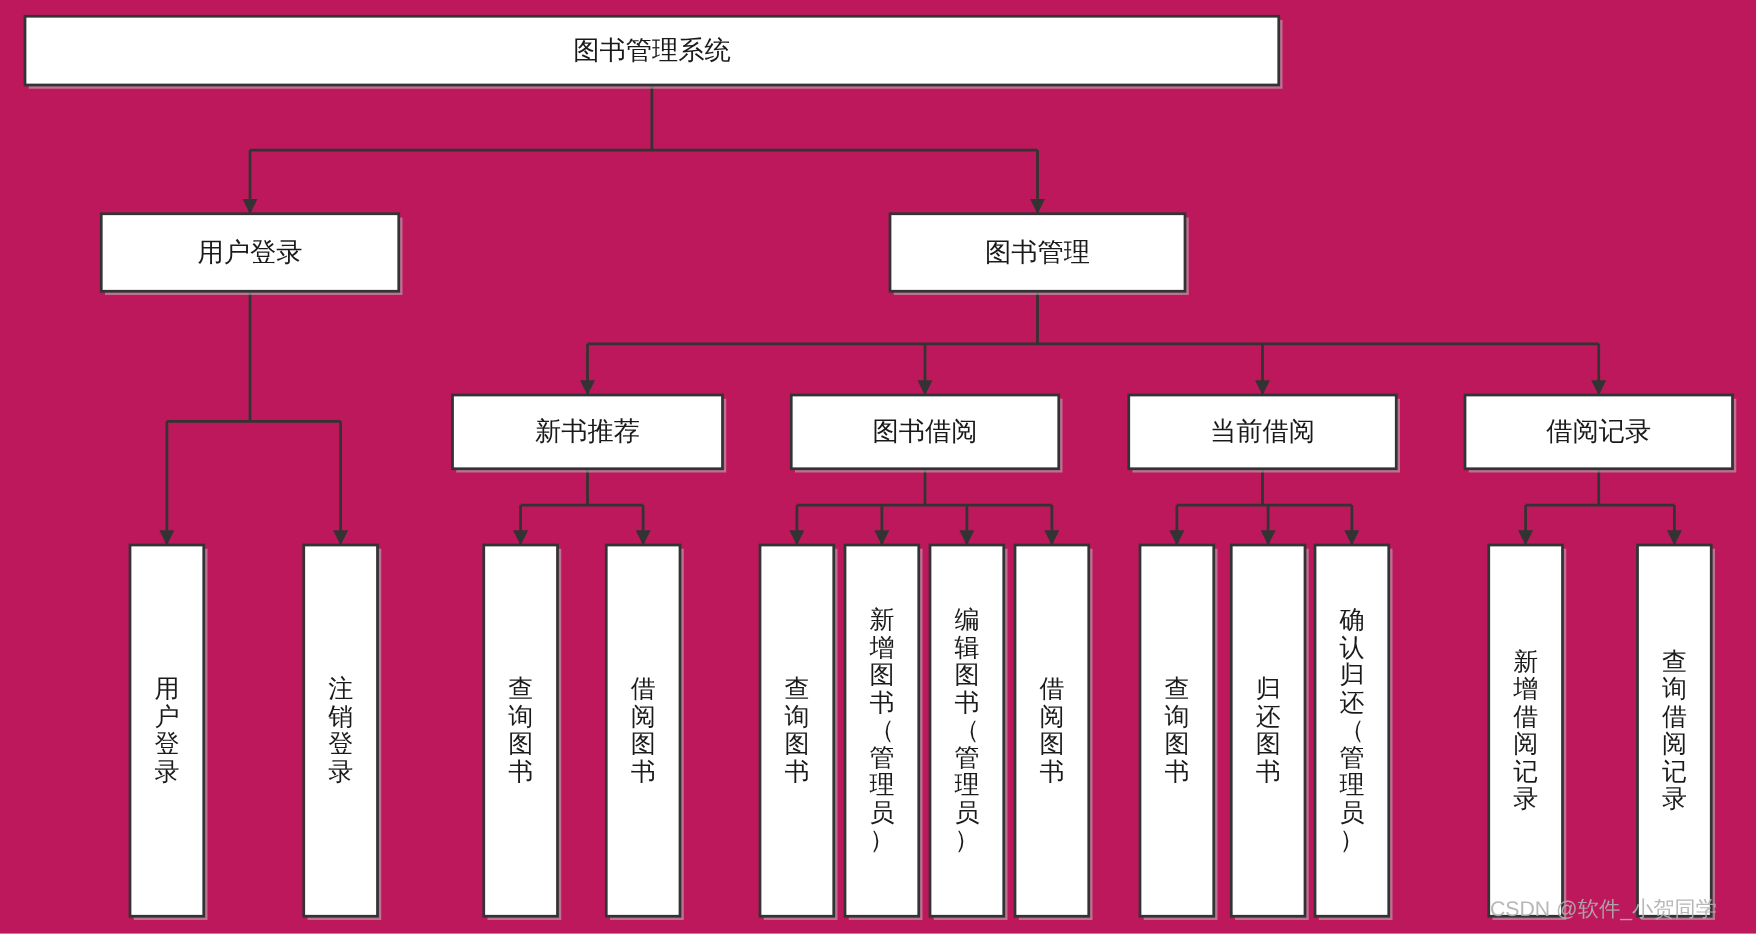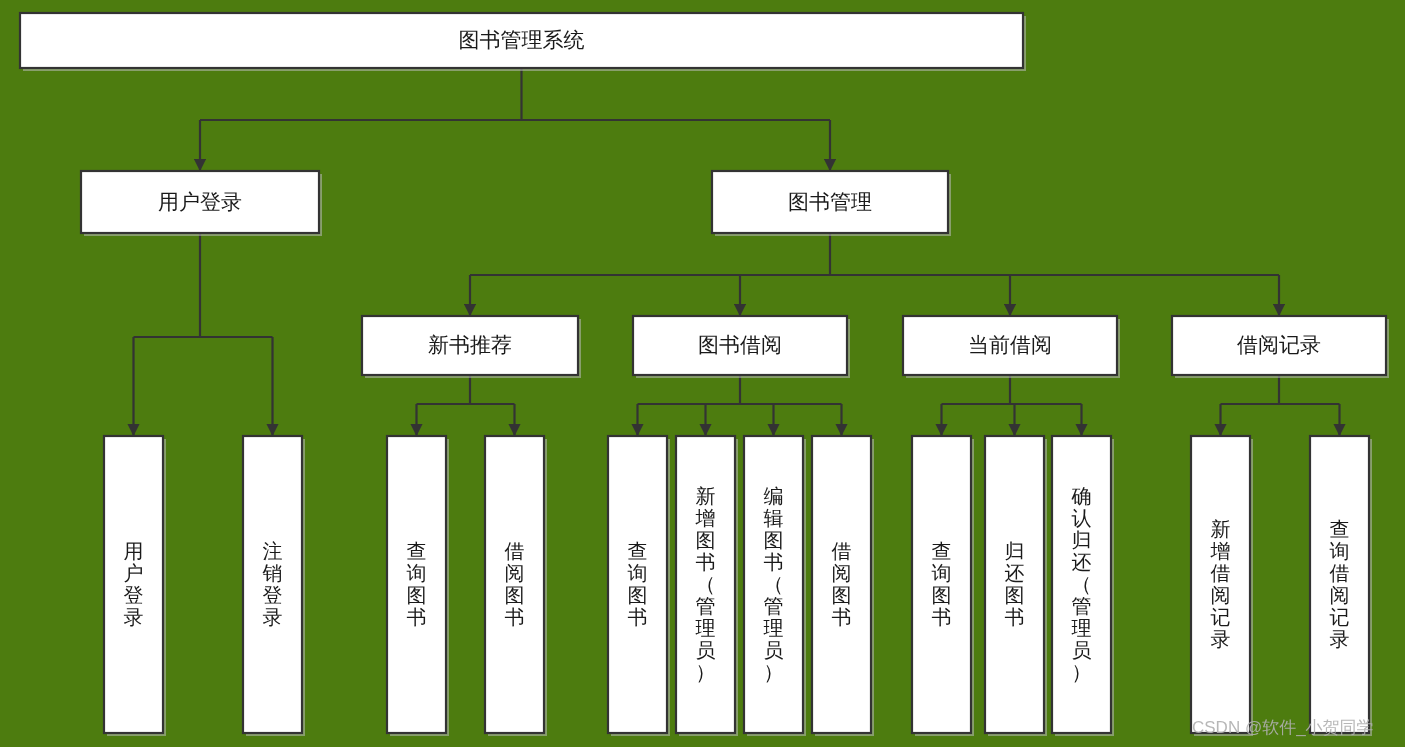--- a/index.html
+++ b/index.html
@@ -8,21 +8,21 @@
     padding: 0;
     background: #ffffff;
   }
   body {
     font-family: "Liberation Sans", "DejaVu Sans", sans-serif;
   }
   #diagram-root {
     position: relative;
     width: 1405px;
     height: 747px;
-    background: #4d7c0f;
+    background: #be185d;
     overflow: hidden;
   }
   svg#flow-svg {
     position: absolute;
     left: 0;
     top: 0;
     width: 1405px;
     height: 747px;
     display: block;
   }

